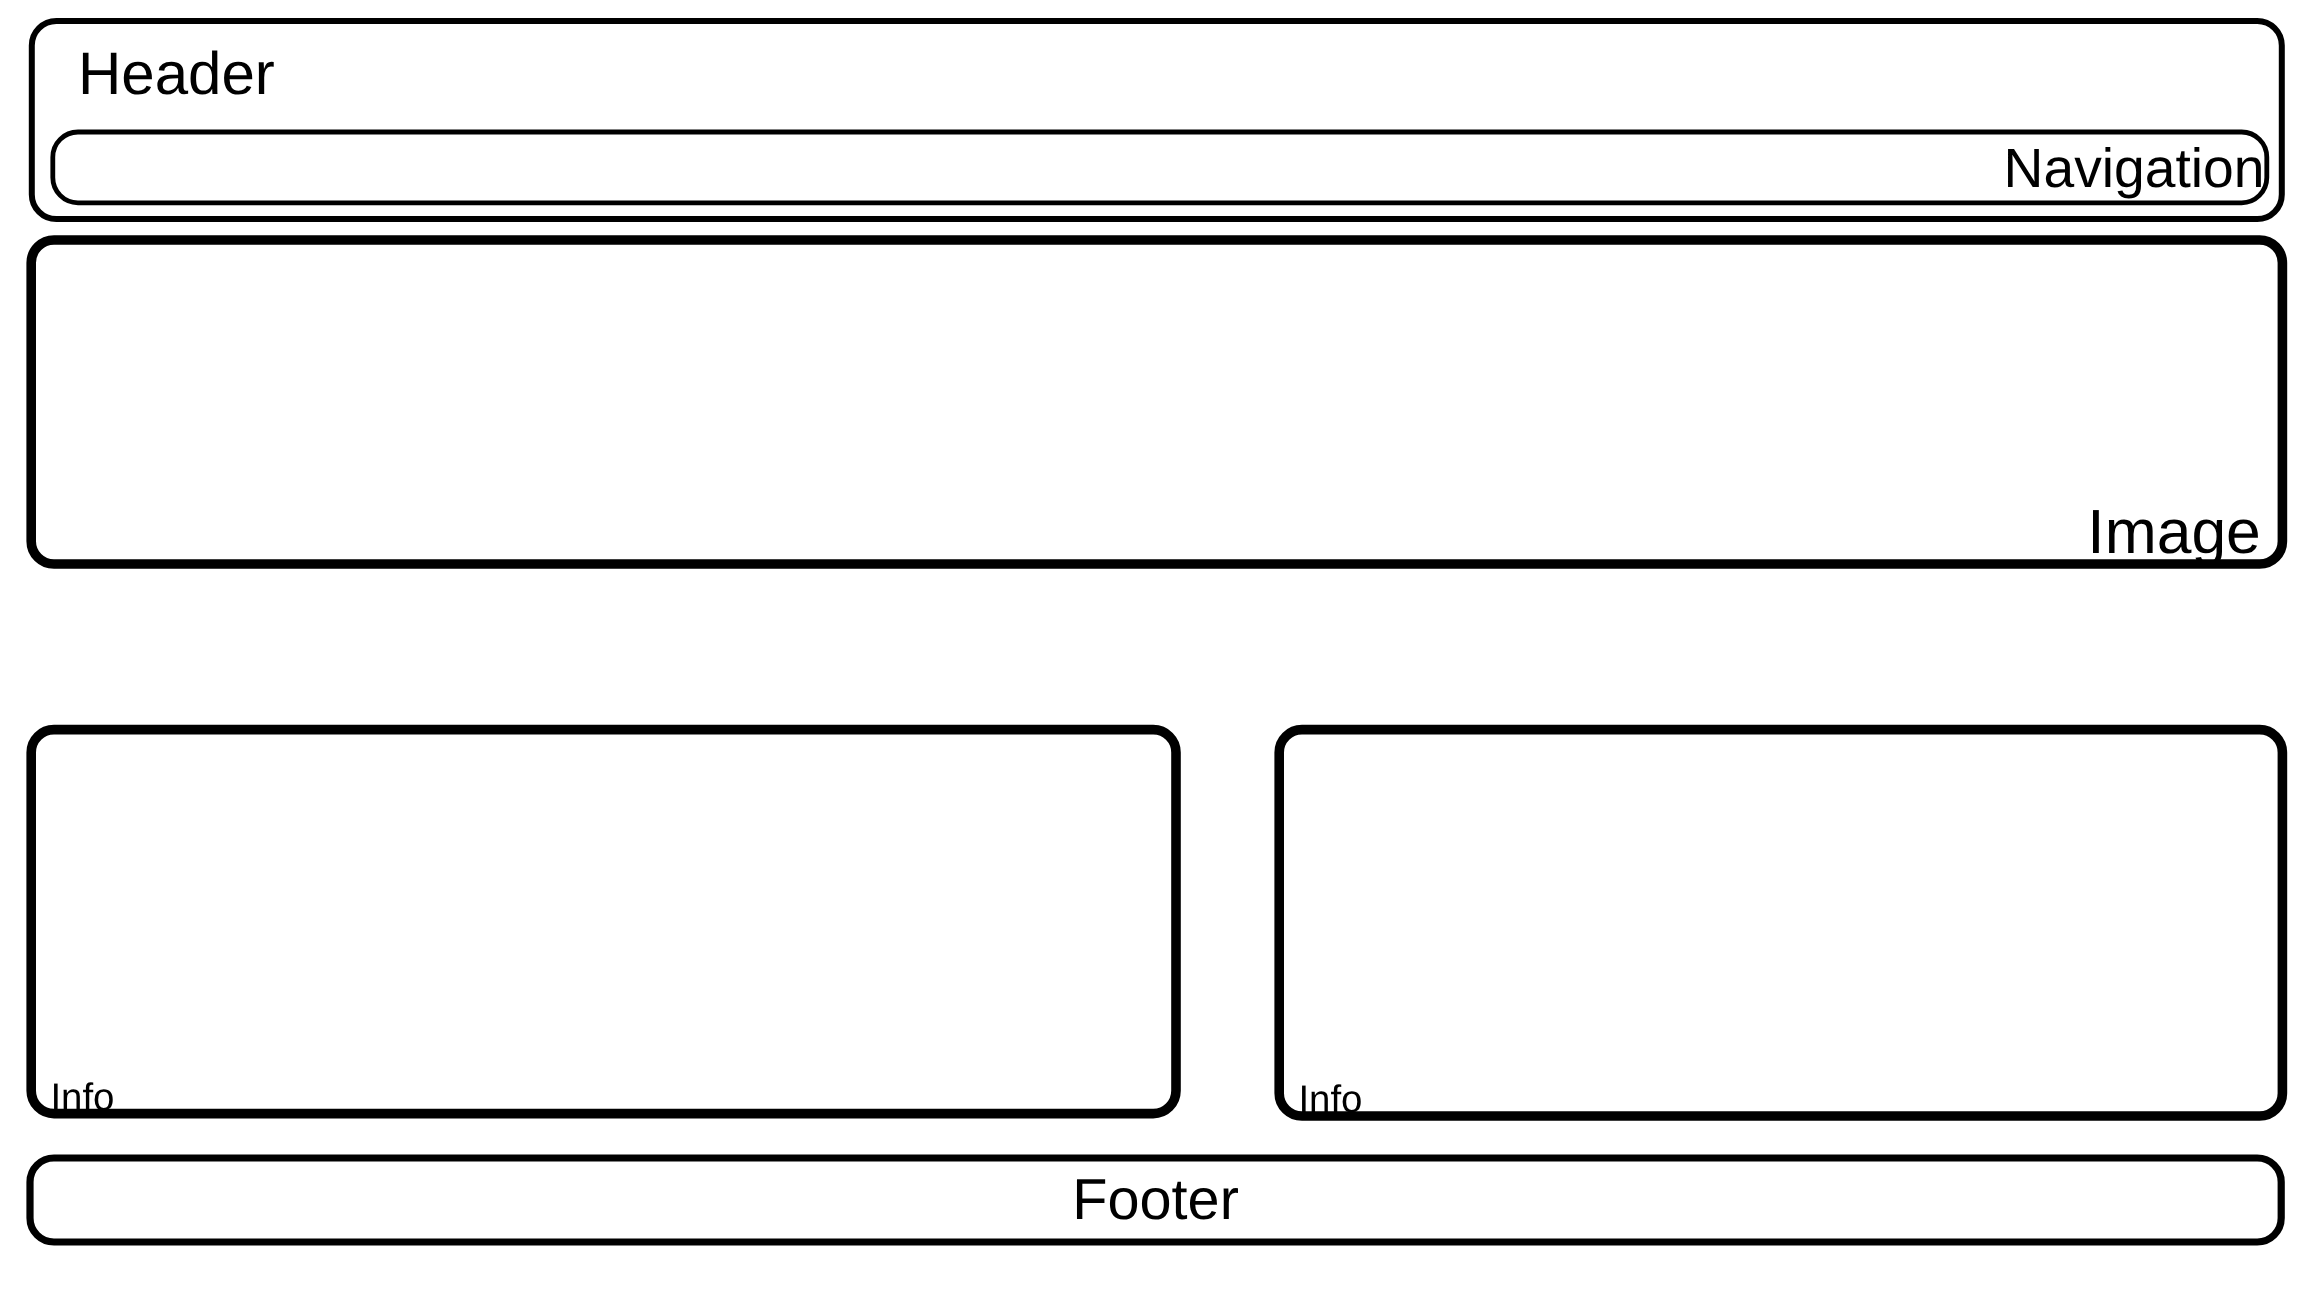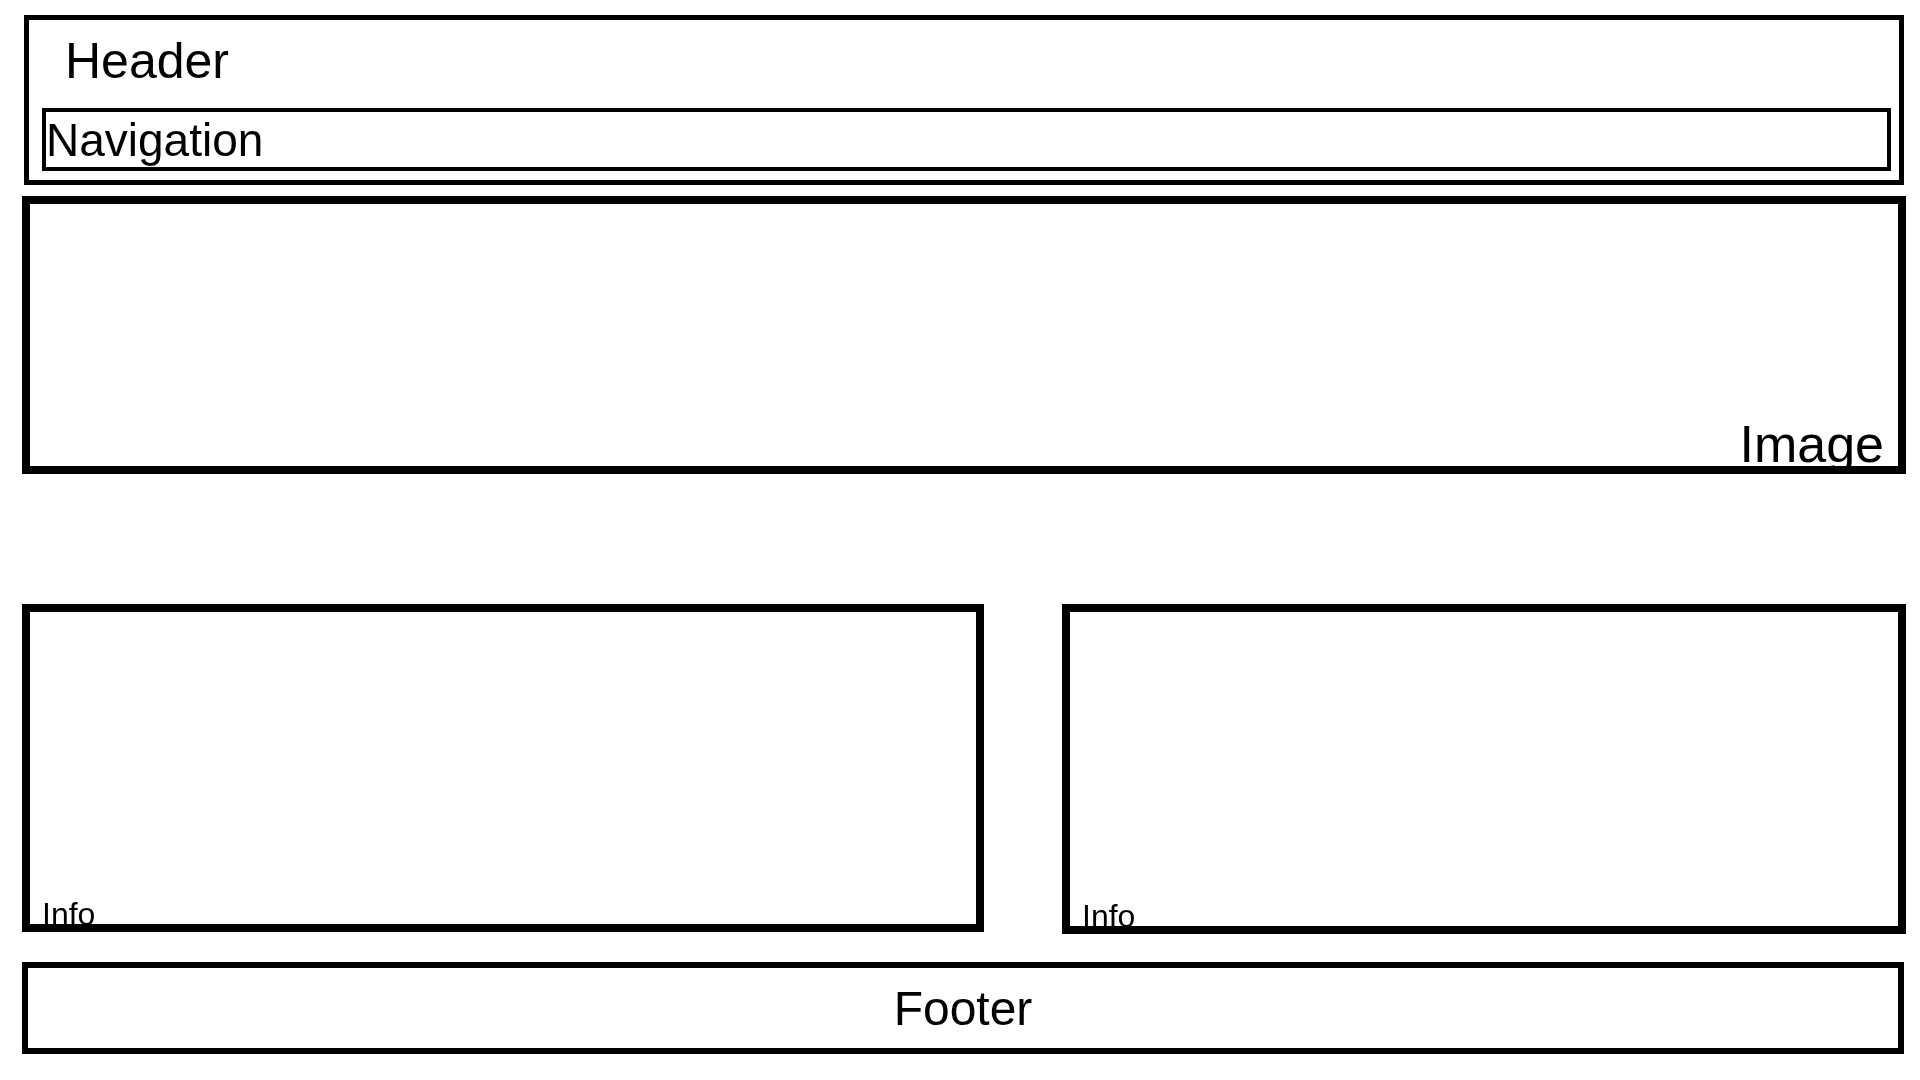--- a/index.html
+++ b/index.html
@@ -17,20 +17,21 @@
     width: 1920px;
     height: 1080px;
     background: var(--bg);
     overflow: hidden;
   }
   .box {
     position: absolute;
     background: var(--bg);
     border-style: solid;
     border-color: var(--line);
+    border-radius: 23px;
   }
   .label {
     color: var(--line);
     white-space: nowrap;
   }
 
   
   .header {
     left: 24px; top: 15px;
     width: 1880px; height: 170px;
@@ -44,21 +45,21 @@
   }
 
   
   .nav {
     position: absolute;
     left: 13px; right: 8px; bottom: 9px;
     height: 63px;
     border-width: 4px;
     display: flex;
     align-items: center;
-    justify-content: flex-start;
+    justify-content: flex-end;
   }
   .nav-label { font-size: 46px; }
 
   
   .image {
     left: 22px; top: 196px;
     width: 1884px; height: 278px;
     border-width: 8px;
   }
   .image-label {
@@ -78,21 +79,21 @@
   .info-label {
     position: absolute;
     left: 12px; bottom: -6px;
     font-size: 32px;
     line-height: 1;
   }
 
   
   .footer {
     left: 22px; top: 962px;
-    width: 1882px; height: 92px;
+    width: 1882px; height: 76px;
     border-width: 6px;
     display: flex;
     align-items: center;
     justify-content: center;
   }
   .footer-label { font-size: 48px; }
 </style>
 </head>
 <body>
 

